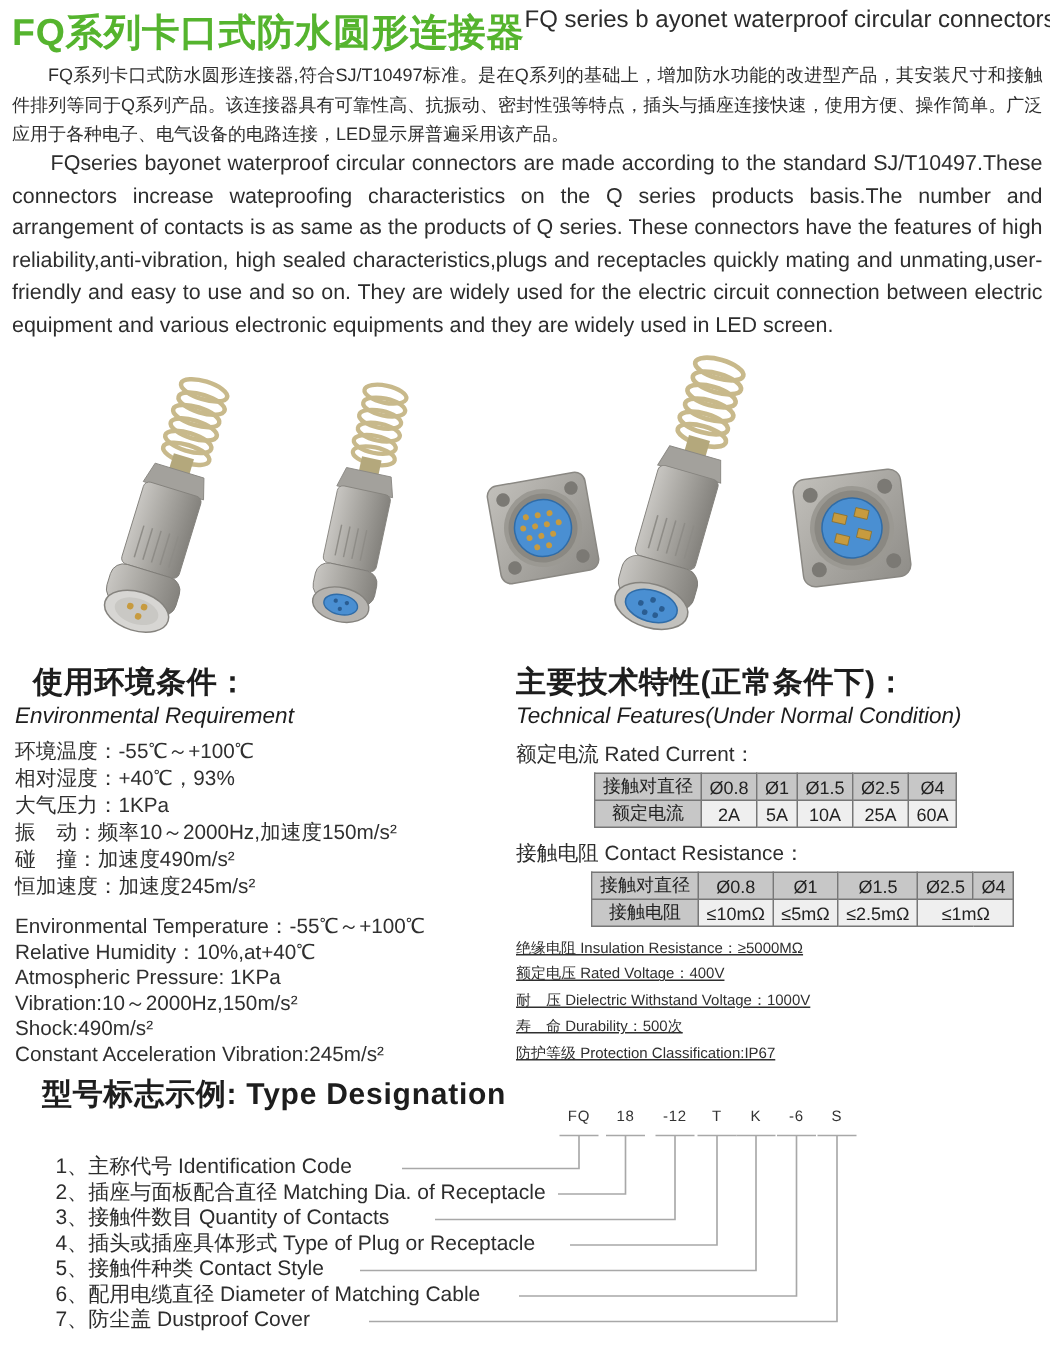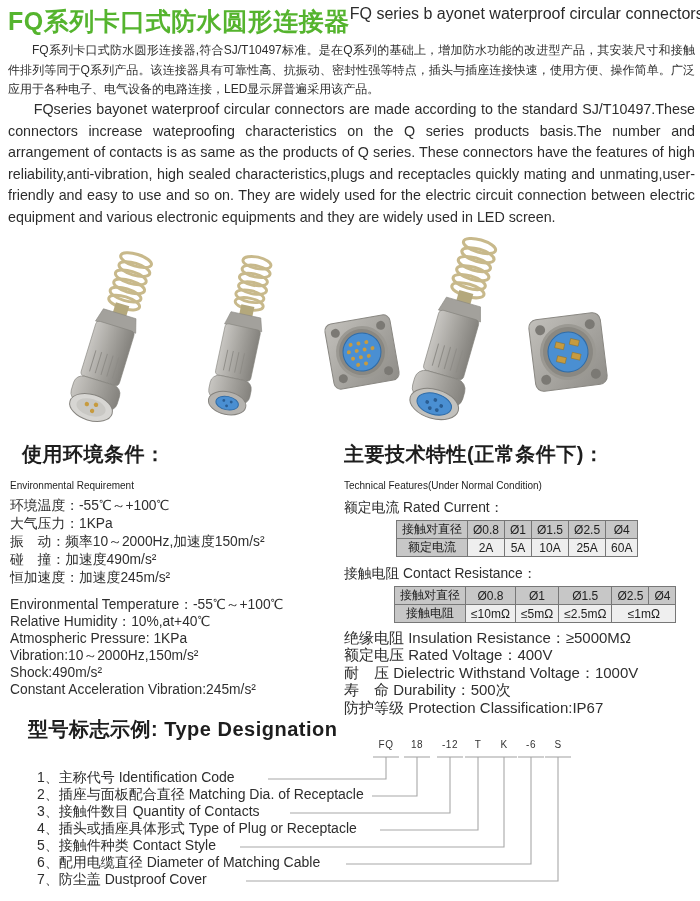--- a/index.html
+++ b/index.html
@@ -18,33 +18,33 @@
   
   .gallery{position:absolute;top:224px;left:0;width:700px;height:218px;}
   .coil{fill:none;stroke:#c8b98b;stroke-width:3;}
   .knurl{stroke:#8e8c87;stroke-width:1;}
 
   
   .col-left{position:absolute;top:441px;left:10px;width:332px;}
   .col-right{position:absolute;top:441px;left:344px;width:352px;}
   .h-cn{font-size:20px;font-weight:bold;color:#1d1d1d;letter-spacing:.5px;}
   .col-left .h-cn{margin-left:12px;}
-  .h-en{font-size:10px;color:#1d1d1d;margin-top:12px;}
+  .h-en{font-size:15px;color:#1d1d1d;margin-top:1px;font-style:italic;}
   .lines{margin-top:6px;}
   .lines div{font-size:13.8px;line-height:18px;white-space:nowrap;}
   .lines.en{margin-top:9px;}
   .lines.en div{line-height:17px;}
 
   .spec-label{font-size:13.8px;margin-top:8px;color:#2d2d2d;}
   table.spec{border-collapse:collapse;margin:3px 0 4px 52px;}
   table.spec td{border:1px solid #777;font-size:12px;padding:0 5px;height:16px;text-align:center;color:#222;background:#efefef;white-space:nowrap;}
   table.spec td.hd{background:#c7c7c7;}
   table.t2{margin-left:50px;}
   .spec-lines{margin-top:6px;}
-  .spec-lines div{font-size:15px;line-height:17.4px;white-space:nowrap;}
+  .spec-lines div{font-size:10px;line-height:17.4px;white-space:nowrap;text-decoration:underline;}
 
   
   .bottom{position:absolute;top:700px;left:0;width:700px;height:201px;}
   .h-big{position:absolute;left:28px;top:16px;font-size:20px;font-weight:bold;color:#1d1d1d;letter-spacing:.5px;}
   .code-part{position:absolute;top:39px;transform:translateX(-50%);font-size:10px;color:#333;letter-spacing:.5px;white-space:nowrap;}
   .dlines{position:absolute;top:0;left:0;pointer-events:none;}
   .dlines path{stroke:#a8a8a8;stroke-width:1.1;fill:none;}
   .td-item{position:absolute;left:37px;font-size:14px;color:#2d2d2d;white-space:nowrap;}
 </style>
 </head>
@@ -196,20 +196,21 @@
         <rect x="3" y="2" width="9" height="6" transform="rotate(20 7 5)"></rect>
       </g>
     </g>
   </svg>
 
   <div class="col-left">
     <div class="h-cn">使用环境条件：</div>
     <div class="h-en">Environmental Requirement</div>
     <div class="lines">
       <div>环境温度：-55℃～+100℃</div>
+      <div>相对湿度：+40℃，93%</div>
       <div>大气压力：1KPa</div>
       <div>振　动：频率10～2000Hz,加速度150m/s²</div>
       <div>碰　撞：加速度490m/s²</div>
       <div>恒加速度：加速度245m/s²</div>
     </div>
     <div class="lines en">
       <div>Environmental Temperature：-55℃～+100℃</div>
       <div>Relative Humidity：10%,at+40℃</div>
       <div>Atmospheric Pressure: 1KPa</div>
       <div>Vibration:10～2000Hz,150m/s²</div>

